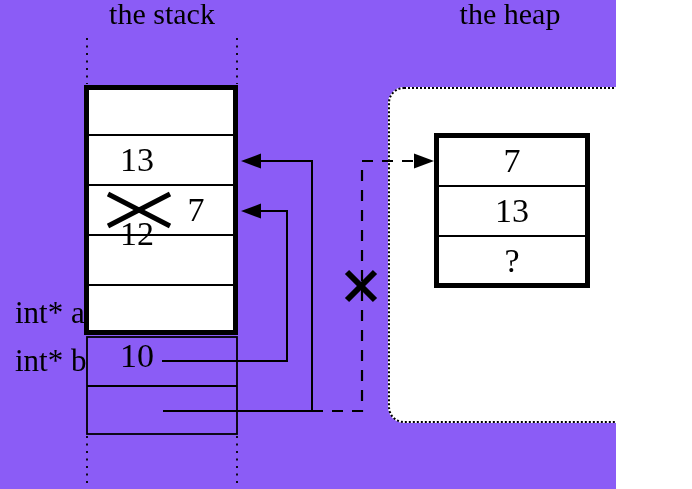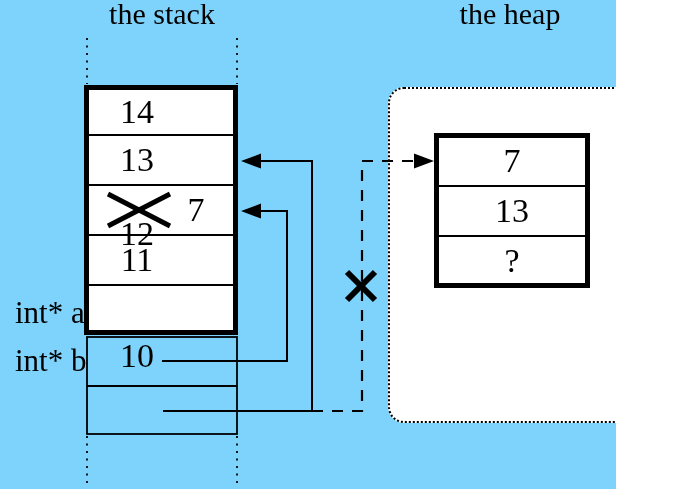--- a/index.html
+++ b/index.html
@@ -4,21 +4,21 @@
 <style>
   html, body {
     margin: 0;
     padding: 0;
     background: #ffffff;
   }
   .canvas {
     position: relative;
     width: 616px;
     height: 489px;
-    background: #7dd3fc;
+    background: #8b5cf6;
     font-family: "Liberation Serif", "DejaVu Serif", serif;
     color: #000000;
     overflow: hidden;
   }
   .abs { position: absolute; }
 
   .region-title {
     font-size: 30px;
     line-height: 32px;
     text-align: center;
@@ -87,24 +87,22 @@
 <div class="canvas">
 
   <div class="abs region-title" id="stack-title">the stack</div>
   <div class="abs region-title" id="heap-title">the heap</div>
 
   <div class="abs" id="heap-region"></div>
 
   <div class="abs mem-box" id="stack-box"></div>
   <div class="abs mem-box" id="heap-box"></div>
 
-  <div class="abs cell-num stack-num" id="stack-num-0">14</div>
   <div class="abs cell-num stack-num" id="stack-num-1">13</div>
   <div class="abs cell-num stack-num" id="stack-num-2">12</div>
-  <div class="abs cell-num stack-num" id="stack-num-3">11</div>
   <div class="abs cell-num stack-num" id="stack-num-4">10</div>
   <div class="abs cell-num" id="overwrite-num">7</div>
 
   <div class="abs cell-num heap-num" id="heap-num-0">7</div>
   <div class="abs cell-num heap-num" id="heap-num-1">13</div>
   <div class="abs cell-num heap-num" id="heap-num-2">?</div>
 
   <div class="abs ptr-label" id="label-a">int* a</div>
   <div class="abs ptr-label" id="label-b">int* b</div>
 

